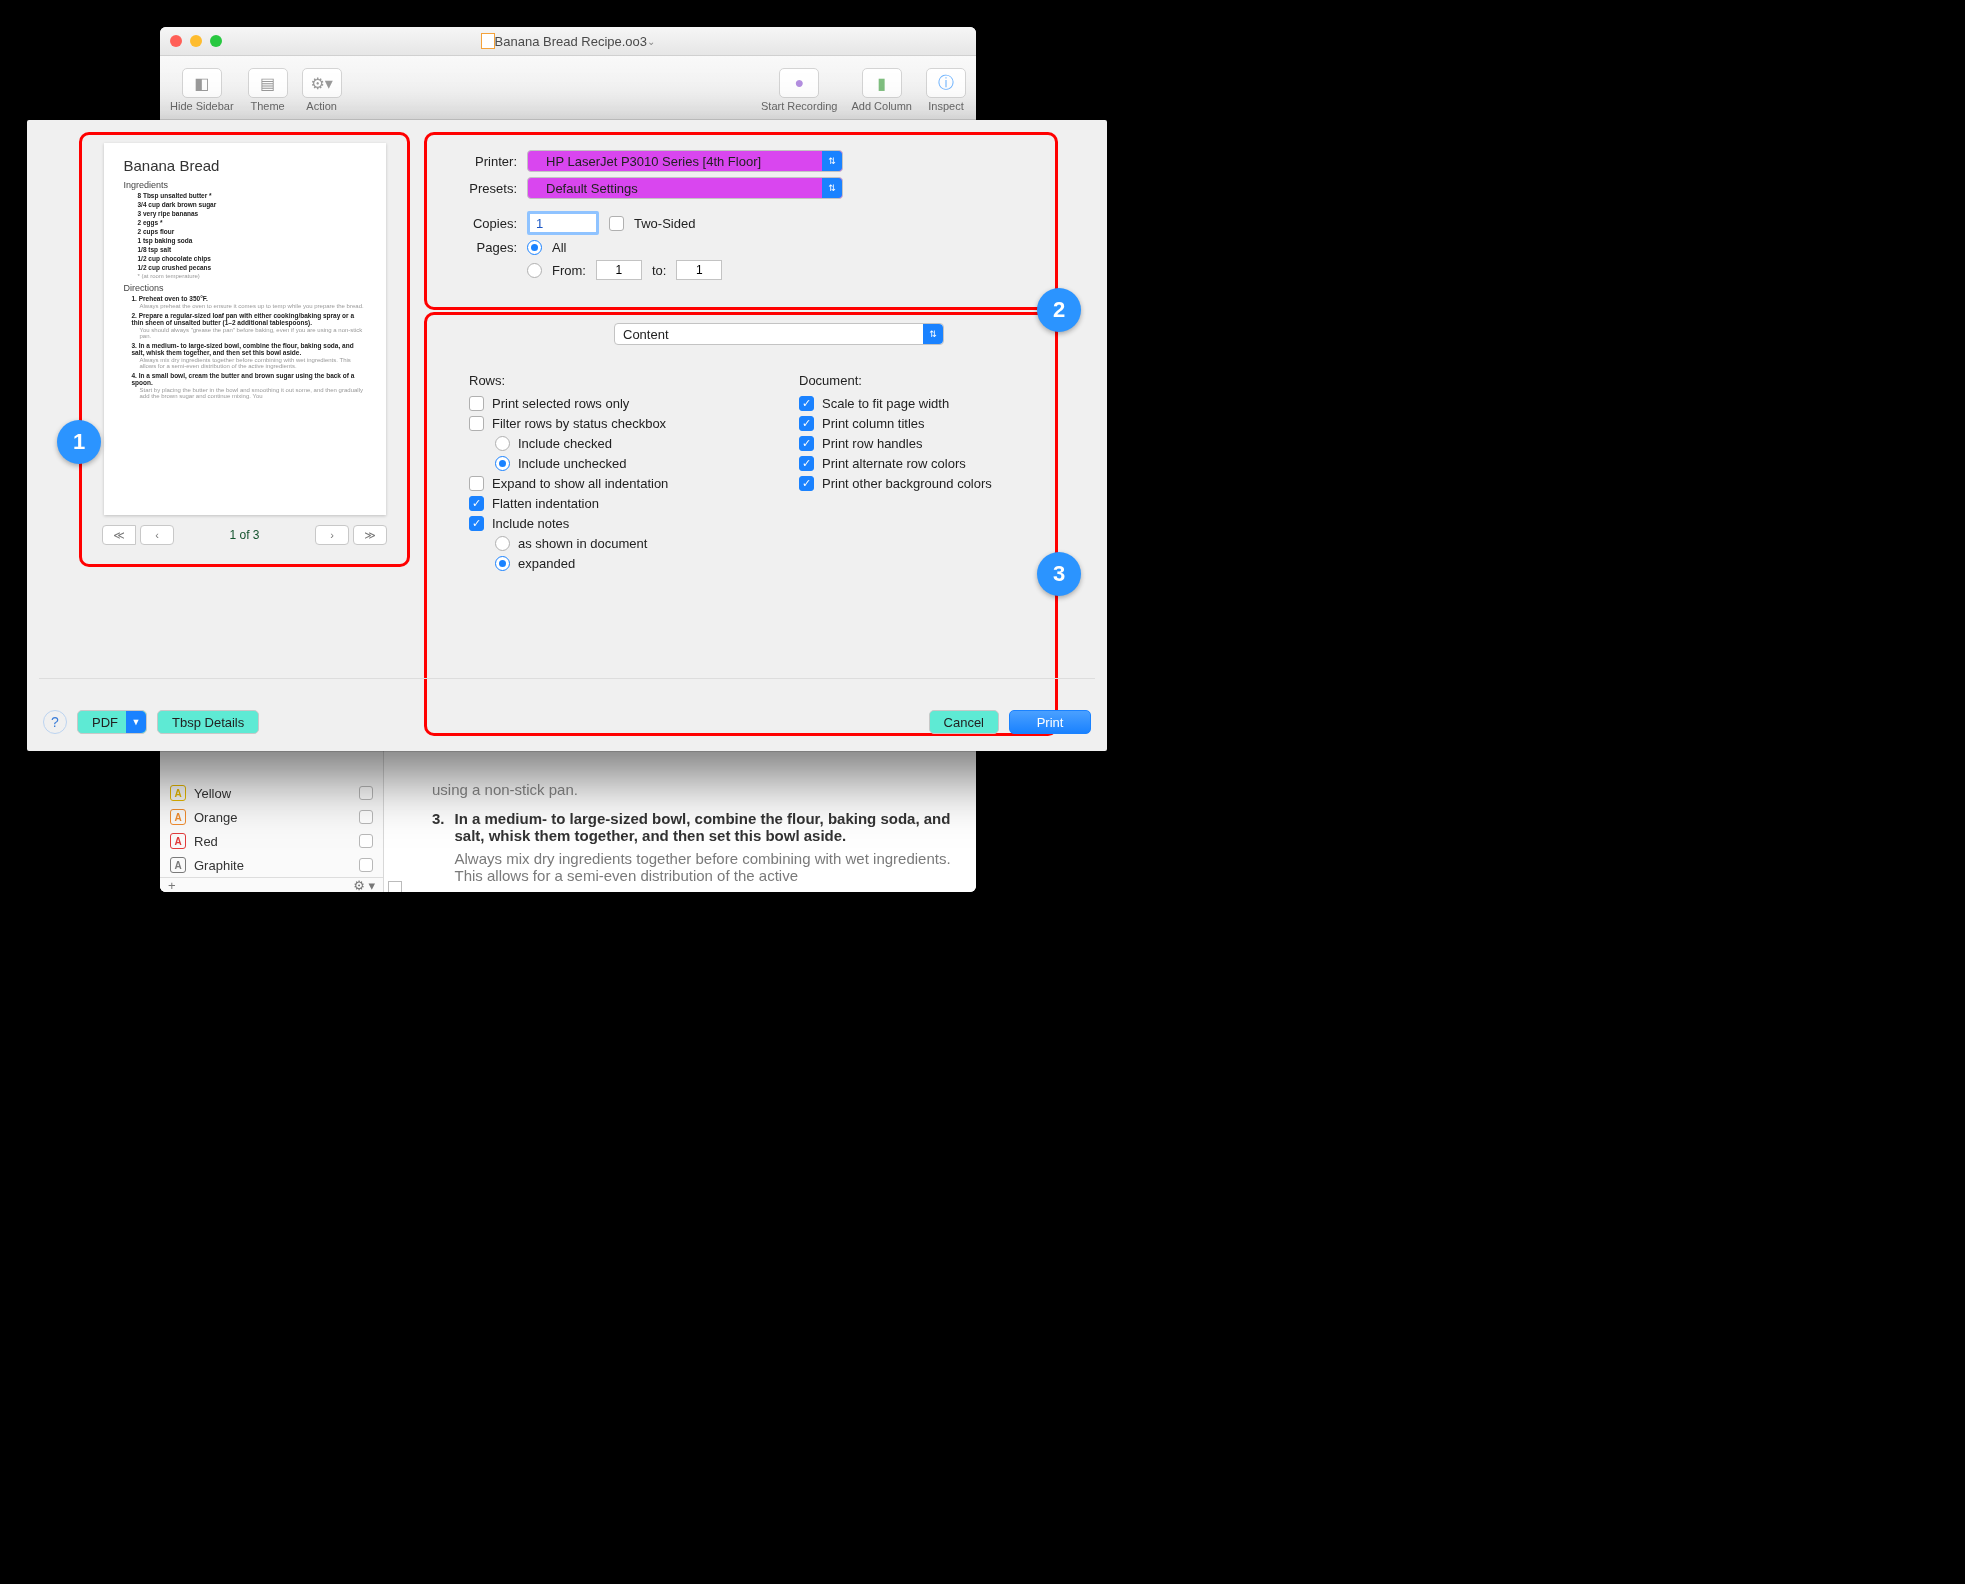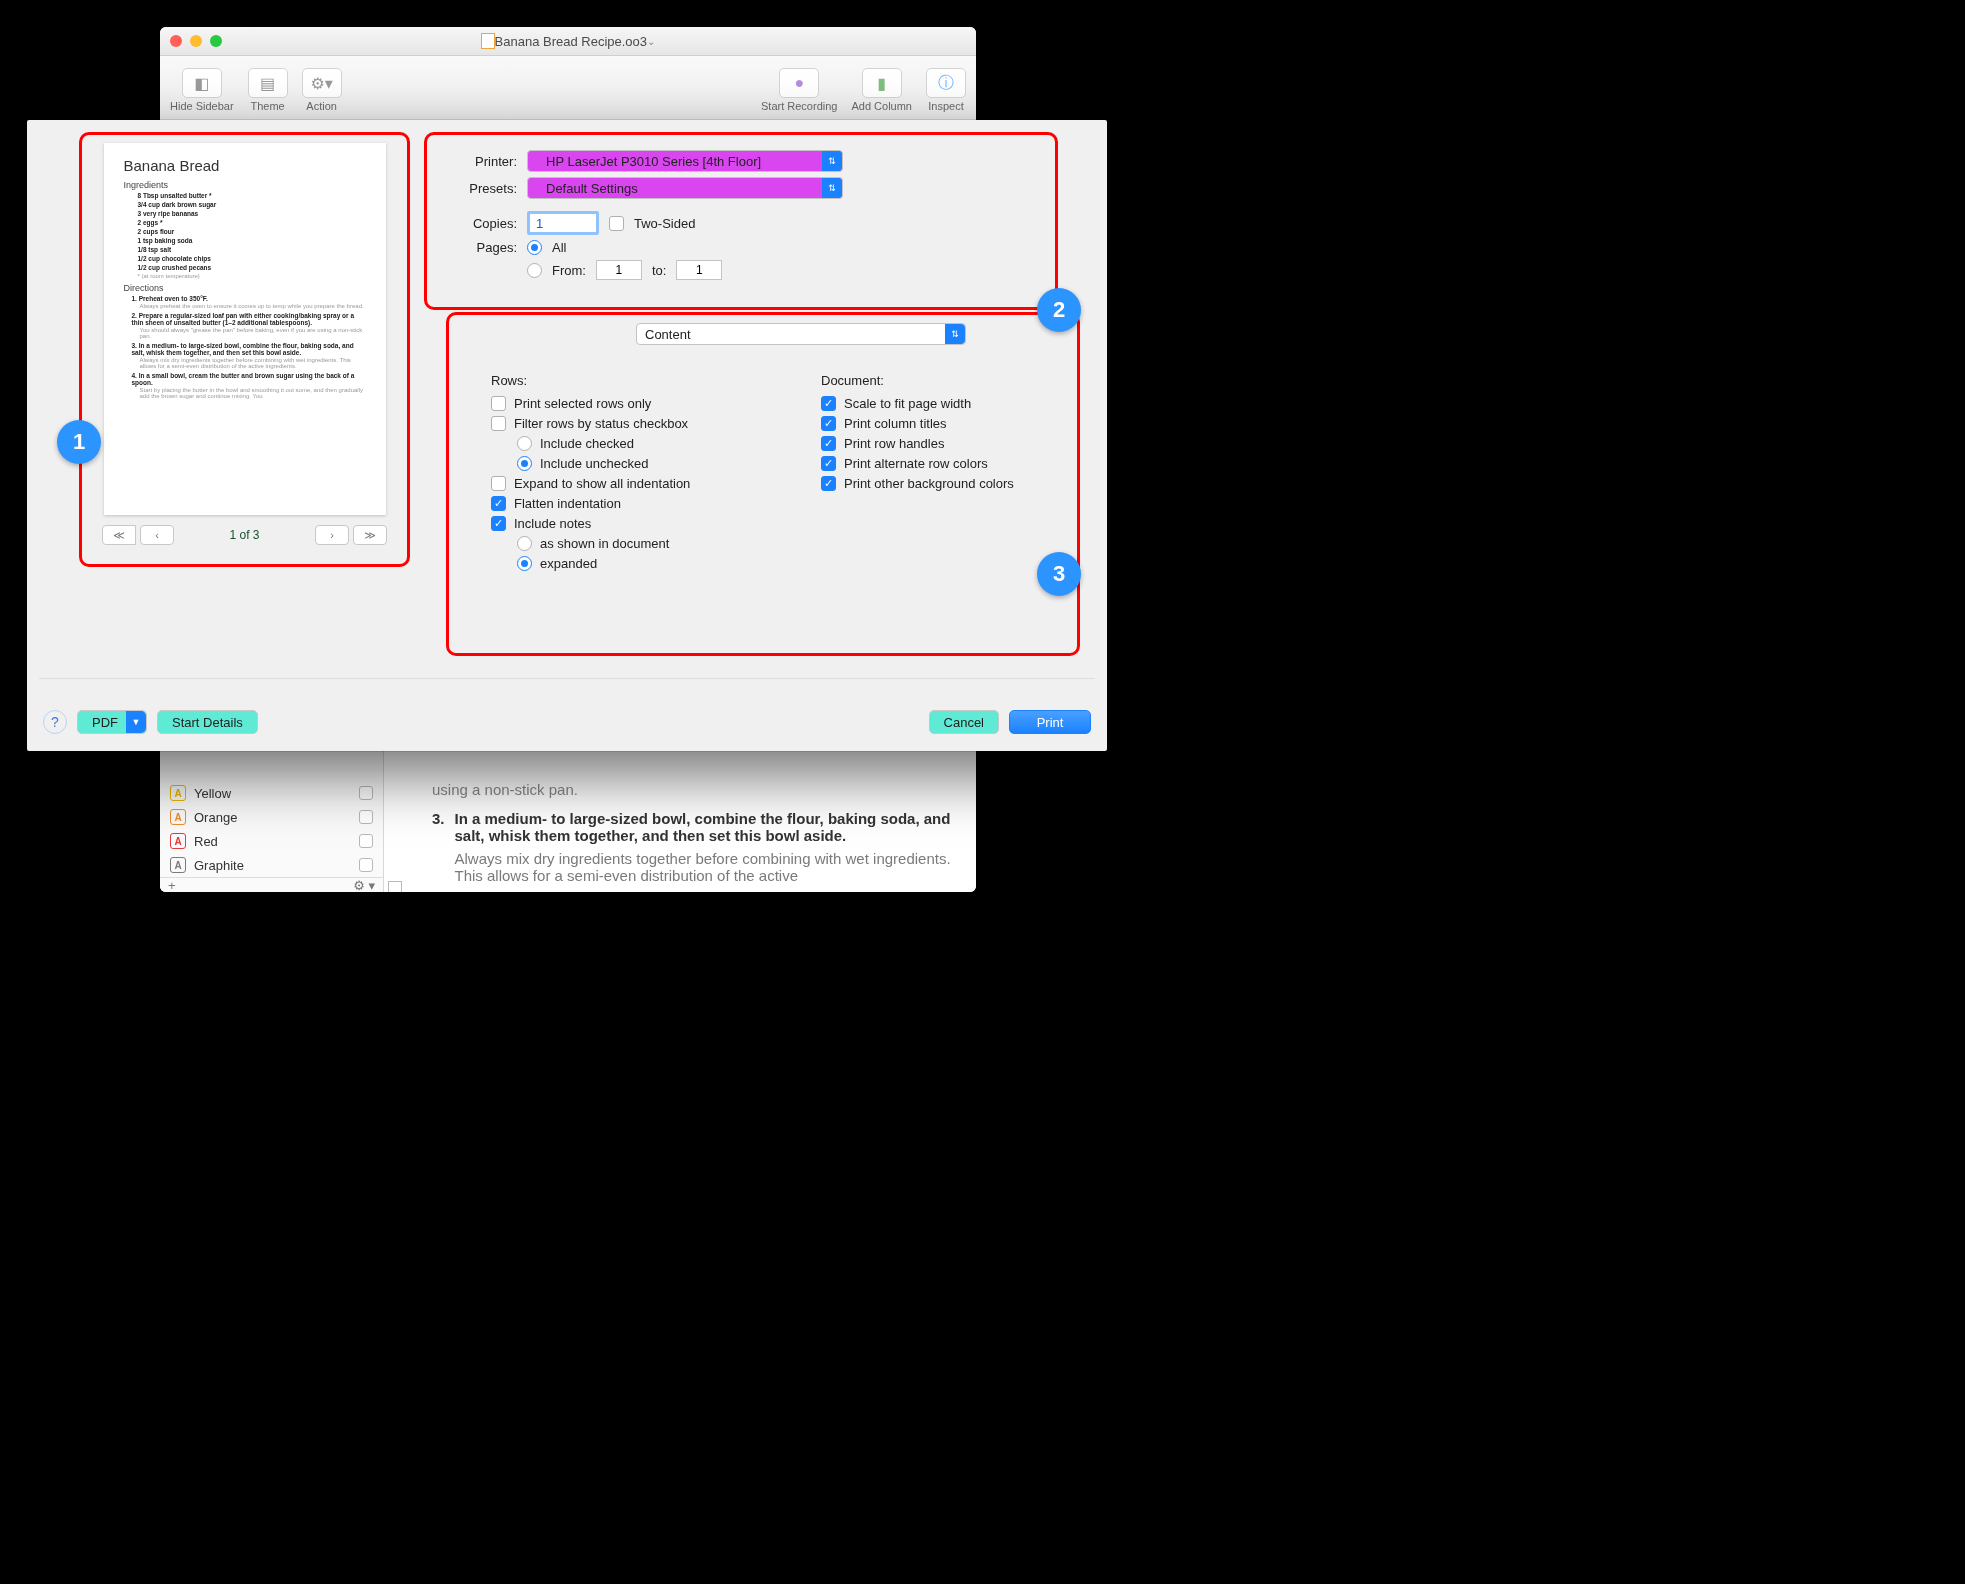--- a/index.html
+++ b/index.html
@@ -54,21 +54,21 @@
   .select { flex:0 0 auto; width:316px; height:22px; background:#d946ef; border:1px solid #c3c3c3; border-radius:4px; padding:2px 18px; font-size:13px; display:flex; align-items:center; position:relative;}
   .select .cap{position:absolute;right:0;top:0;bottom:0;width:20px;background:#1a82ff;border-radius:0 4px 4px 0;display:flex;align-items:center;justify-content:center;color:#fff;font-size:9px;}
   .ninput { width:72px;height:24px;border:3px solid #8fc3ff;background:#fff;border-radius:2px;padding:2px 6px;font-size:13px;color:#1a56c4;}
   .ckbox { width:15px;height:15px;border:1px solid #b0b0b0;border-radius:3px;background:#fff;display:inline-flex;align-items:center;justify-content:center;color:#fff;font-size:11px;}
   .ckbox.on{background:#1a82ff;border-color:#1a82ff;}
   .radio { width:15px;height:15px;border:1px solid #b0b0b0;border-radius:50%;background:#fff;display:inline-flex;align-items:center;justify-content:center;}
   .radio.on{border-color:#1a82ff;}
   .radio.on::after{content:"";width:7px;height:7px;border-radius:50%;background:#1a82ff;}
   .smallin{width:46px;height:20px;border:1px solid #c3c3c3;background:#fff;text-align:center;font-size:12px;}
 
-  .sect3 { position:absolute; left:419px; top:192px; width:634px; height:344px; border:3px solid #ff0000; border-radius:10px; padding:8px 14px;}
+  .sect3 { position:absolute; left:397px; top:192px; width:634px; height:424px; border:3px solid #ff0000; border-radius:10px; padding:8px 14px;}
   .csel{ position:relative; left:173px; width:330px; height:22px; background:#fff;border:1px solid #c3c3c3;border-radius:4px;padding:2px 8px;font-size:13px;display:flex;align-items:center;}
   .csel .cap{position:absolute;right:0;top:0;bottom:0;width:20px;background:#1a82ff;border-radius:0 4px 4px 0;display:flex;align-items:center;justify-content:center;color:#fff;font-size:9px;}
   .cols { display:flex; margin-top:28px; gap:40px; padding-left:28px;}
   .col h4{font-size:13px;font-weight:normal;color:#222;margin-bottom:8px;}
   .opt { display:flex; align-items:center; gap:8px; font-size:13px; color:#222; margin:5px 0;}
   .opt.ind{margin-left:26px;}
 
   .sheet hr{position:absolute;left:12px;right:12px;top:558px;border:none;border-top:1px solid #ddd;}
   .bottombar{position:absolute;left:16px;right:16px;bottom:14px;height:30px;display:flex;align-items:center;gap:10px;}
   .help{width:24px;height:24px;border:1px solid #bcd4f0;border-radius:50%;color:#3b7dd8;display:flex;align-items:center;justify-content:center;font-size:14px;}
@@ -317,21 +317,21 @@
   </div>
 
   <hr>
   <div class="bottombar">
     <div class="help">?</div>
     <div class="btn split">
         <span>PDF</span>
         <span class="cap2">▼</span>
       </div>
     <div class="btn">
-        <span>Start Details</span>
+        <span>Tbsp Details</span>
       </div>
     <div class="sp"></div>
     <div class="btn">
         <span>Cancel</span>
       </div>
     <div class="btn primary" style="width:82px;justify-content:center;">
         <span>Print</span>
       </div>
   </div>
 

